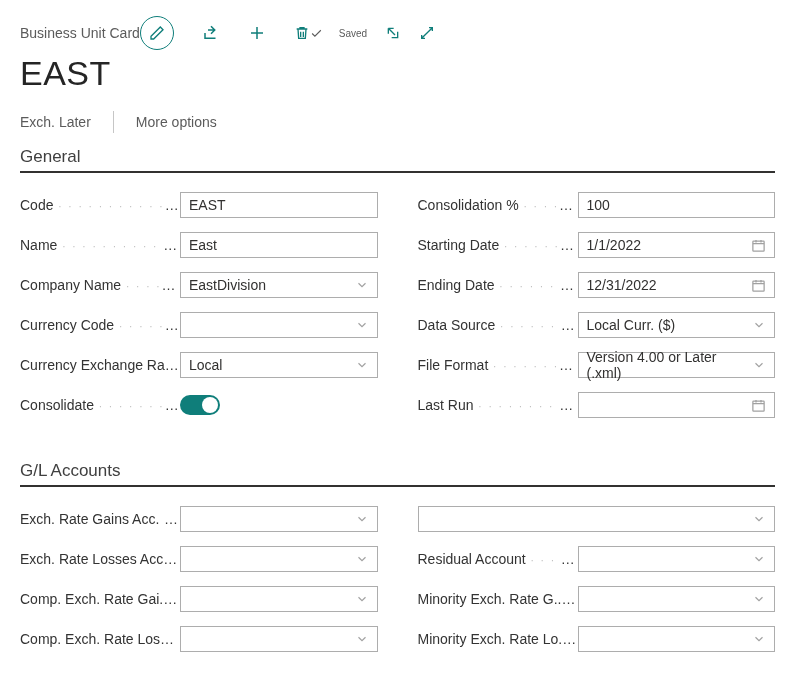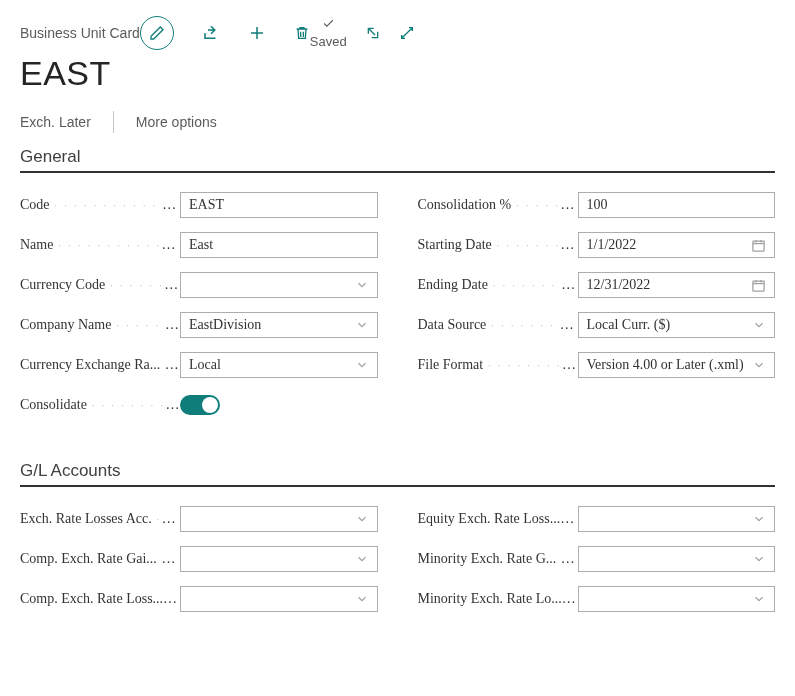--- a/index.html
+++ b/index.html
@@ -54,21 +54,20 @@
     }
     .section-rule {
       height: 2px;
       background: #323130;
       margin-bottom: 18px;
     }
     .two-col {
       display: grid;
       grid-template-columns: 1fr 1fr;
       column-gap: 40px;
-      font-family: Liberation Serif, serif;
     }
     .field-row {
       display: flex;
       align-items: center;
       margin-bottom: 12px;
       height: 28px;
     }
     .field-label {
       width: 160px;
       color: #333;
@@ -115,21 +114,21 @@
       cursor: pointer;
     }
     .toggle .knob {
       position: absolute;
       right: 2px; top: 2px;
       width: 16px; height: 16px;
       background: #fff;
       border-radius: 50%;
     }
     .gap-section { height: 30px; }
-    .saved-text { display: inline-flex; align-items: center; gap: 4px; font-size: 13px; flex-direction: column; }
+    .saved-text { display: inline-flex; align-items: center; gap: 16px; font-size: 10px; }
     .chev-svg { width: 14px; height: 14px; }
     .cal-svg { width: 15px; height: 15px; }
   </style>
 </head>
 <body>
 
 <div class="header-row">
   <div class="header-left">Business Unit Card</div>
   <div class="header-center">
     <span class="icon-btn edit-circle teal">
@@ -196,35 +195,35 @@
     </div>
     <div class="field-row">
       <div class="field-label">Name</div>
       <div class="field-control">
         <div class="control-input">
             <span>East</span>
           </div>
       </div>
     </div>
     <div class="field-row">
+      <div class="field-label">Company Name</div>
+      <div class="field-control">
+        <div class="control-select">
+          <span>EastDivision</span>
+          <svg class="chev-svg chevron" viewBox="0 0 24 24" stroke="#555" fill="none" stroke-width="2">
+              <path d="M6 9l6 6 6-6"></path>
+            </svg>
+        </div>
+      </div>
+    </div>
+    <div class="field-row">
       <div class="field-label">Currency Code</div>
       <div class="field-control">
         <div class="control-select">
           <span></span>
-          <svg class="chev-svg chevron" viewBox="0 0 24 24" stroke="#555" fill="none" stroke-width="2">
-              <path d="M6 9l6 6 6-6"></path>
-            </svg>
-        </div>
-      </div>
-    </div>
-    <div class="field-row">
-      <div class="field-label">Company Name</div>
-      <div class="field-control">
-        <div class="control-select">
-          <span>EastDivision</span>
           <svg class="chev-svg chevron" viewBox="0 0 24 24" stroke="#555" fill="none" stroke-width="2">
               <path d="M6 9l6 6 6-6"></path>
             </svg>
         </div>
       </div>
     </div>
     <div class="field-row">
       <div class="field-label">Currency Exchange Ra...</div>
       <div class="field-control">
         <div class="control-select">
@@ -293,31 +292,54 @@
       <div class="field-label">File Format</div>
       <div class="field-control">
         <div class="control-select">
           <span>Version 4.00 or Later (.xml)</span>
           <svg class="chev-svg chevron" viewBox="0 0 24 24" stroke="#555" fill="none" stroke-width="2">
               <path d="M6 9l6 6 6-6"></path>
             </svg>
         </div>
       </div>
     </div>
+    <div class="field-row">
+      <div class="field-label">Last Run</div>
+      <div class="field-control">
+        <div class="control-date">
+          <span></span>
+          <svg class="cal-svg cal-icon" viewBox="0 0 24 24" stroke="#555" fill="none" stroke-width="2">
+              <rect x="3" y="5" width="18" height="16" rx="1"></rect>
+              <path d="M3 9h18M8 3v4M16 3v4"></path>
+            </svg>
+        </div>
+      </div>
+    </div>
   </div>
 </div>
 
 <div class="gap-section"></div>
 
 <div class="section-title">G/L Accounts</div>
 <div class="section-rule"></div>
 
 <div class="two-col">
   <div>
     <div class="field-row">
+      <div class="field-label">Exch. Rate Gains Acc.</div>
+      <div class="field-control">
+          <div class="control-select">
+            <span></span>
+            <svg class="chev-svg chevron" viewBox="0 0 24 24" stroke="#555" fill="none" stroke-width="2">
+              <path d="M6 9l6 6 6-6"></path>
+            </svg>
+          </div>
+        </div>
+    </div>
+    <div class="field-row">
       <div class="field-label">Exch. Rate Losses Acc.</div>
       <div class="field-control">
           <div class="control-select">
             <span></span>
             <svg class="chev-svg chevron" viewBox="0 0 24 24" stroke="#555" fill="none" stroke-width="2">
               <path d="M6 9l6 6 6-6"></path>
             </svg>
           </div>
         </div>
     </div>
@@ -339,21 +361,31 @@
             <span></span>
             <svg class="chev-svg chevron" viewBox="0 0 24 24" stroke="#555" fill="none" stroke-width="2">
               <path d="M6 9l6 6 6-6"></path>
             </svg>
           </div>
         </div>
     </div>
   </div>
   <div>
     <div class="field-row">
-      <div class="field-label">Equity Exch. Rate Loss...</div>
+      <div class="field-control">
+          <div class="control-select">
+            <span></span>
+            <svg class="chev-svg chevron" viewBox="0 0 24 24" stroke="#555" fill="none" stroke-width="2">
+              <path d="M6 9l6 6 6-6"></path>
+            </svg>
+          </div>
+        </div>
+    </div>
+    <div class="field-row">
+      <div class="field-label">Residual Account</div>
       <div class="field-control">
           <div class="control-select">
             <span></span>
             <svg class="chev-svg chevron" viewBox="0 0 24 24" stroke="#555" fill="none" stroke-width="2">
               <path d="M6 9l6 6 6-6"></path>
             </svg>
           </div>
         </div>
     </div>
     <div class="field-row">

